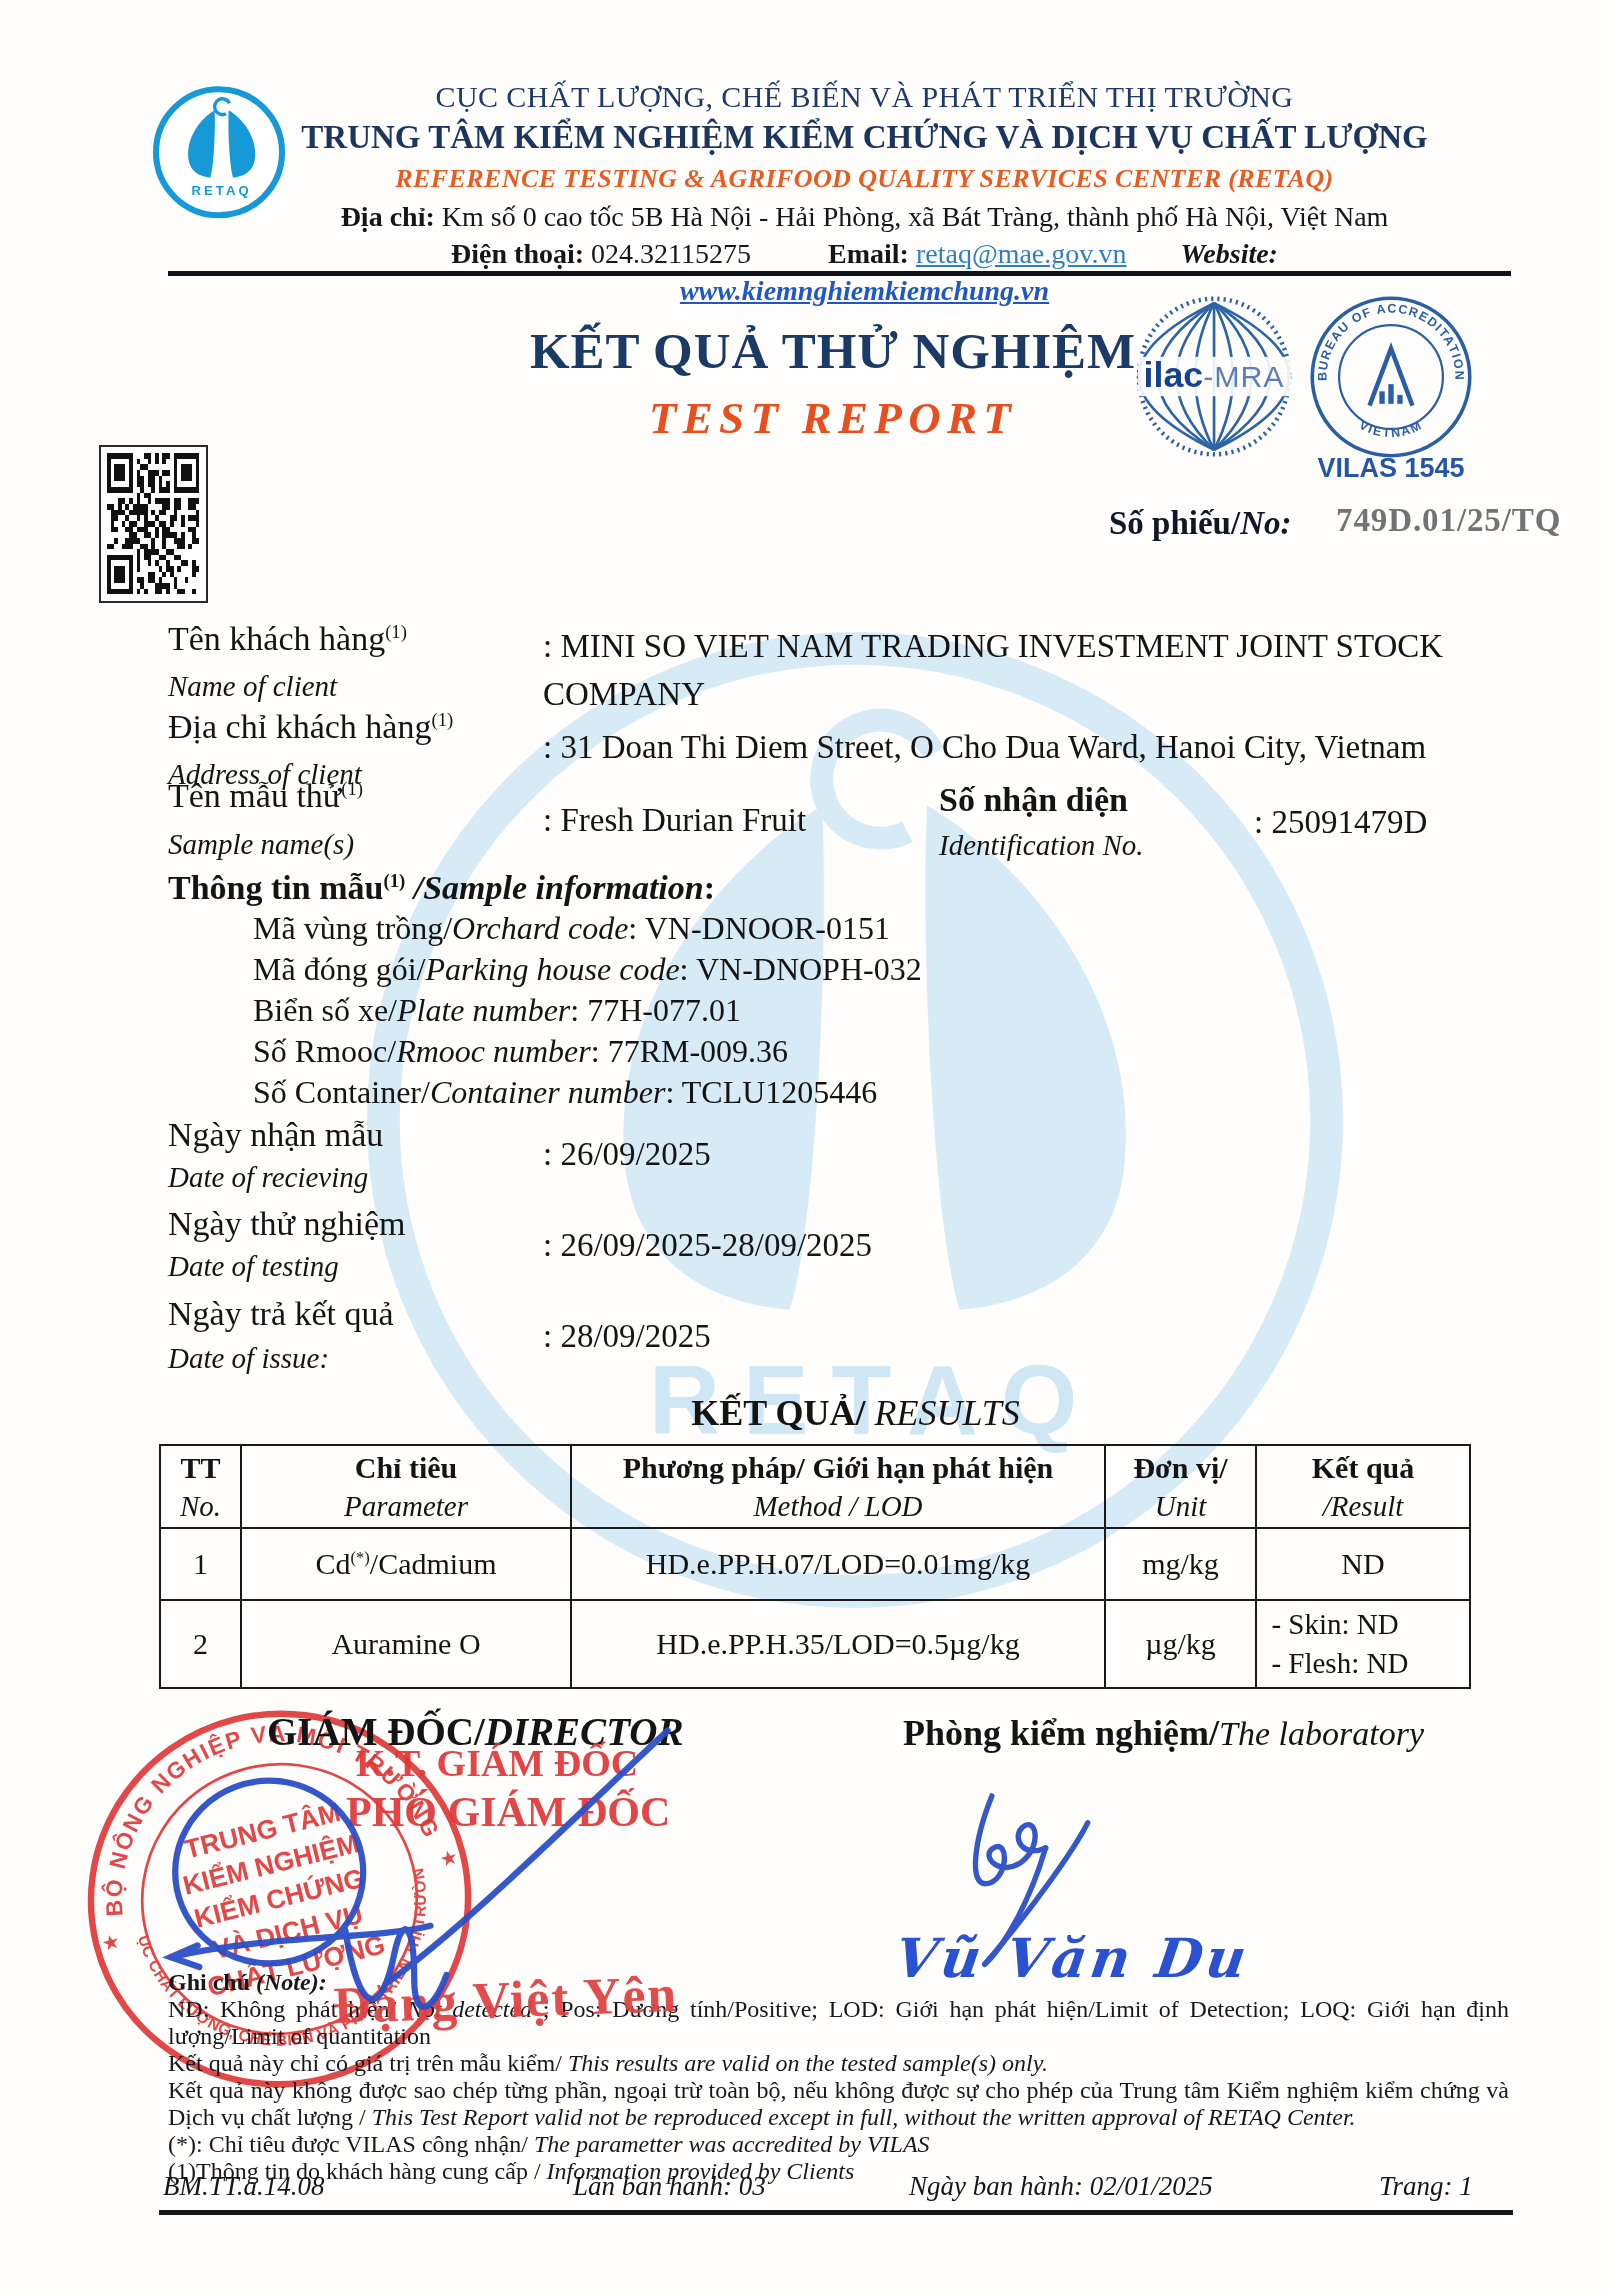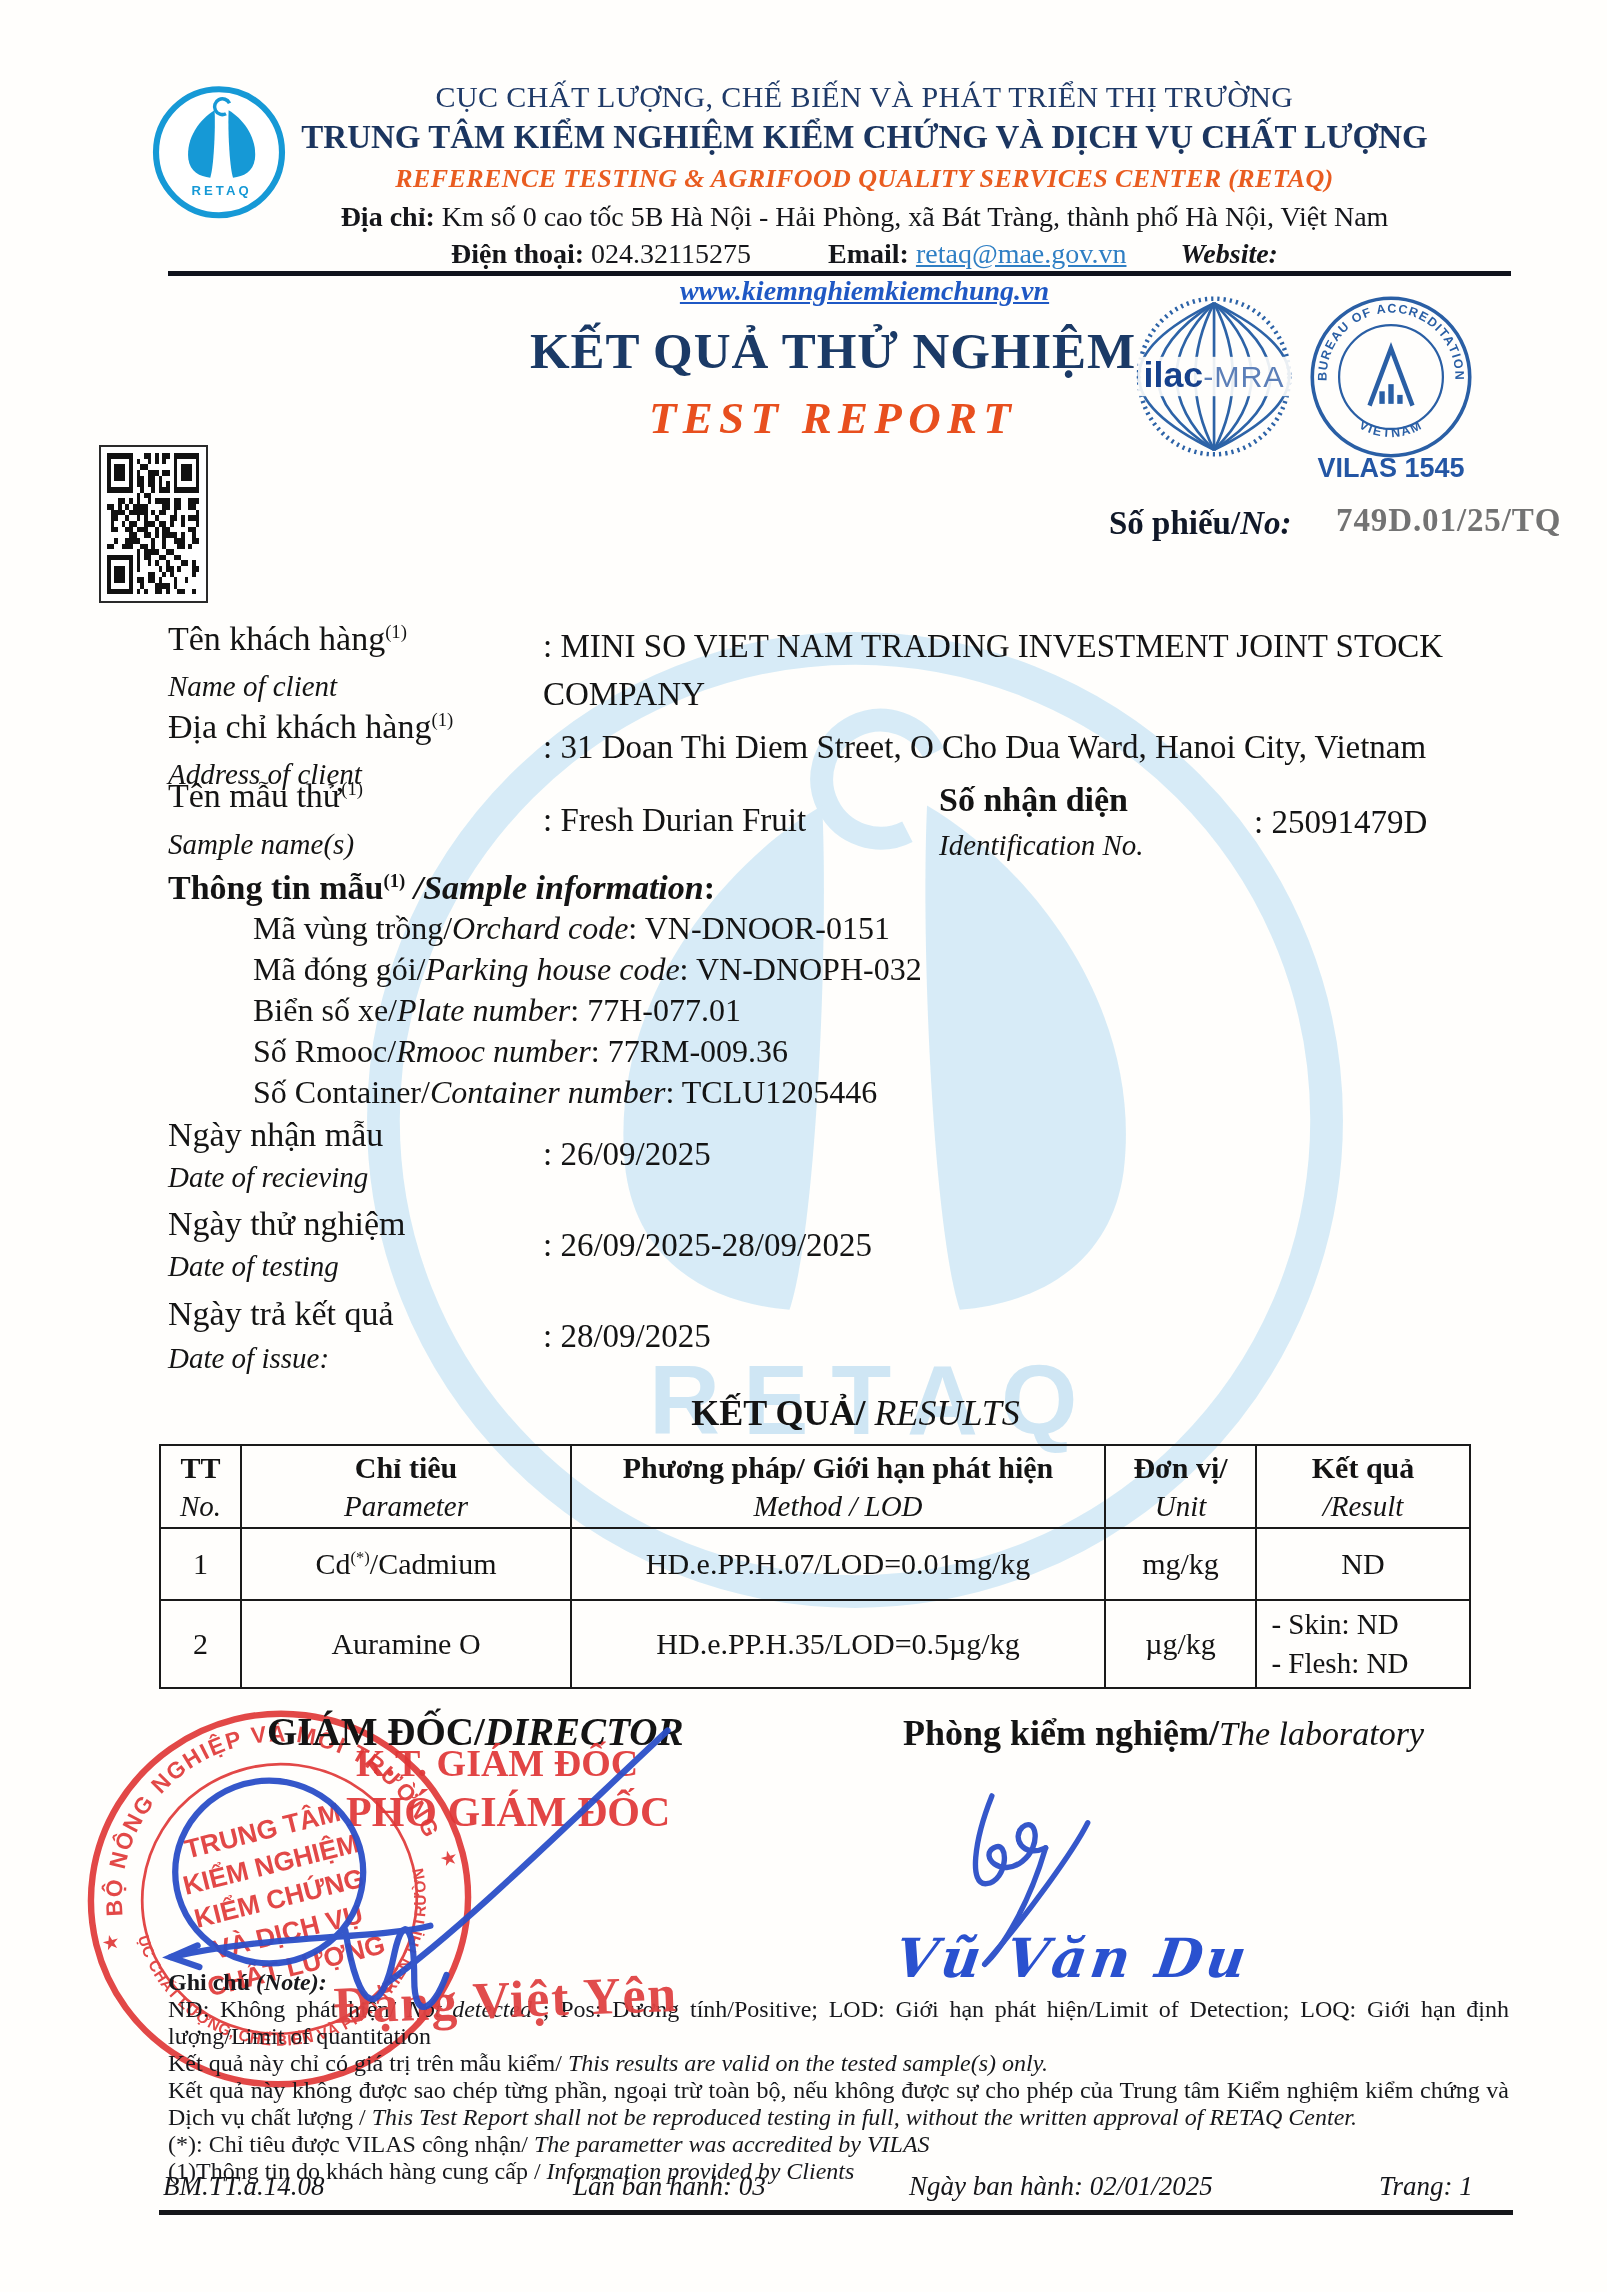--- a/index.html
+++ b/index.html
@@ -537,21 +537,21 @@
   </svg>
 
   <div class="signer-red">Đặng Việt Yên</div>
   <div class="signer-blue">Vũ Văn Du</div>
 
   <div class="notes">
     <div class="note-line"><span class="note-title">Ghi chú </span><span class="note-title i">(Note):</span></div>
     <div id="note-lines">
         <div class="note-line note-just"><span>ND: Không phát hiện/ </span><span class="i">Not detected</span><span> ; Pos: Dương tính/Positive; LOD: Giới hạn phát hiện/Limit of Detection; LOQ: Giới hạn định lượng/Limit of quantitation</span></div>
         <div class="note-line"><span>Kết quả này chỉ có giá trị trên mẫu kiểm/ </span><span class="i">This results are valid on the tested sample(s) only.</span></div>
-        <div class="note-line note-just"><span>Kết quả này không được sao chép từng phần, ngoại trừ toàn bộ, nếu không được sự cho phép của Trung tâm Kiểm nghiệm kiểm chứng và Dịch vụ chất lượng / </span><span class="i">This Test Report shall not be reproduced testing in full, without the written approval of RETAQ Center.</span></div>
+        <div class="note-line note-just"><span>Kết quả này không được sao chép từng phần, ngoại trừ toàn bộ, nếu không được sự cho phép của Trung tâm Kiểm nghiệm kiểm chứng và Dịch vụ chất lượng / </span><span class="i">This Test Report valid not be reproduced except in full, without the written approval of RETAQ Center.</span></div>
         <div class="note-line"><span>(*): Chỉ tiêu được VILAS công nhận/ </span><span class="i">The parametter was accredited by VILAS</span></div>
         <div class="note-line"><span>(1)Thông tin do khách hàng cung cấp / </span><span class="i">Information provided by Clients</span></div>
       </div>
   </div>
 
   <div class="footer">
     <span class="f1">BM.TT.a.14.08</span>
     <span class="f2"><span>Lần ban hành:</span><span> 03</span></span>
     <span class="f3"><span>Ngày ban hành:</span><span> 02/01/2025</span></span>
     <span class="f4"><span>Trang:</span><span> 1</span></span>

